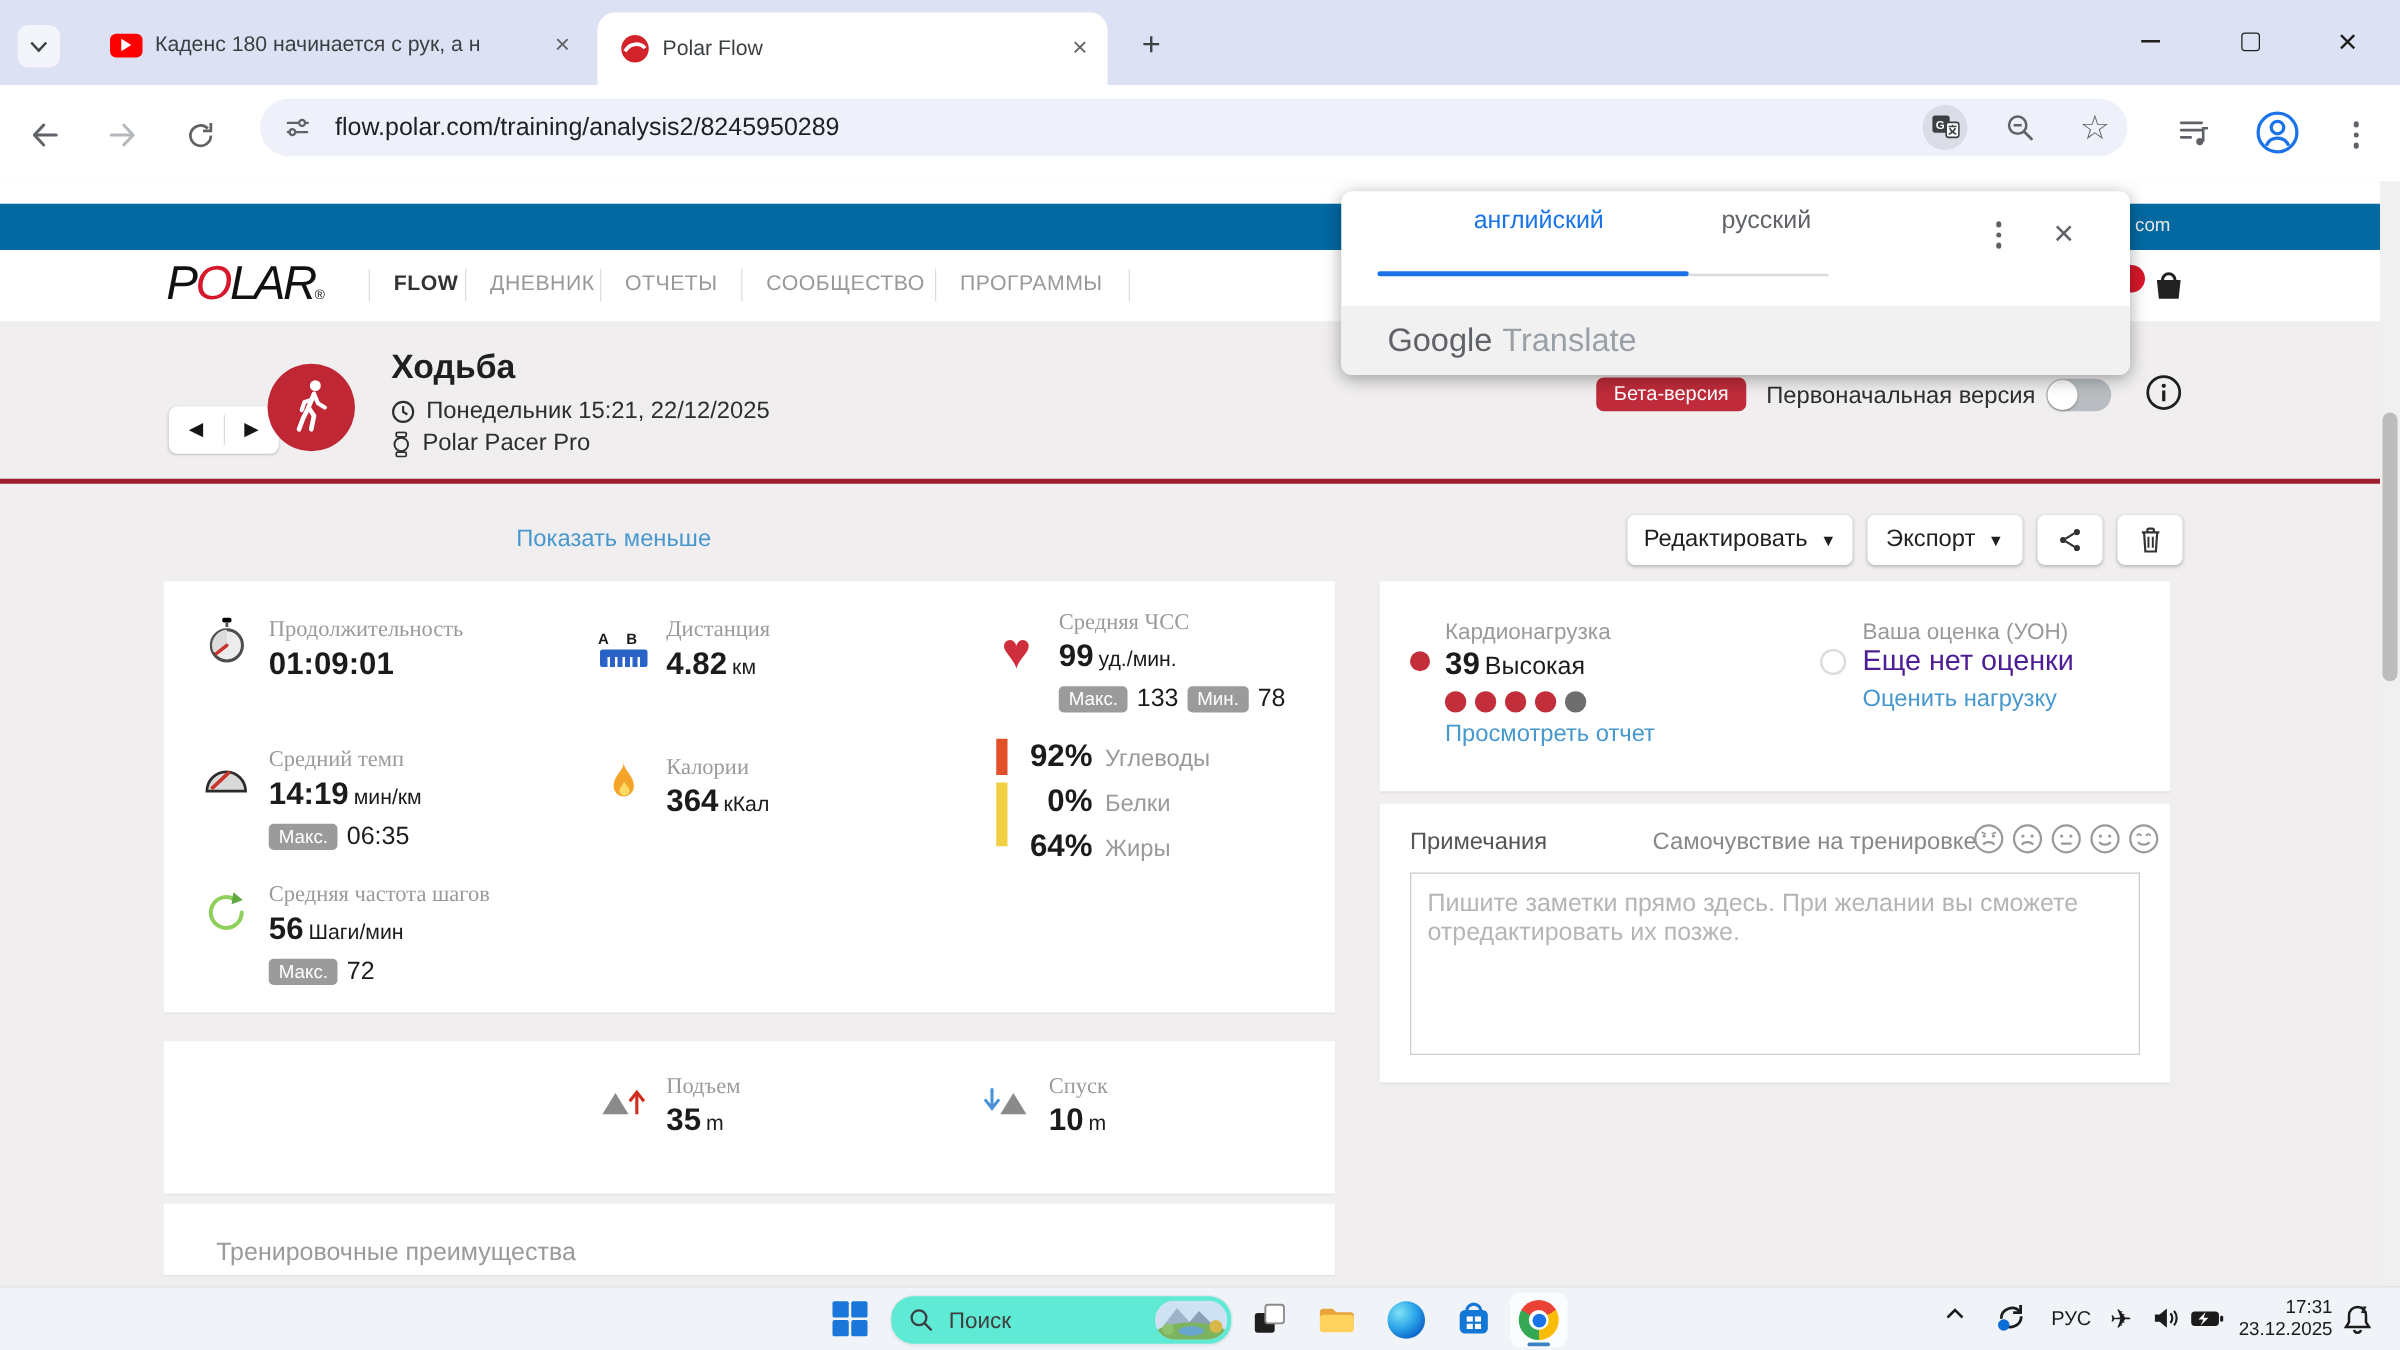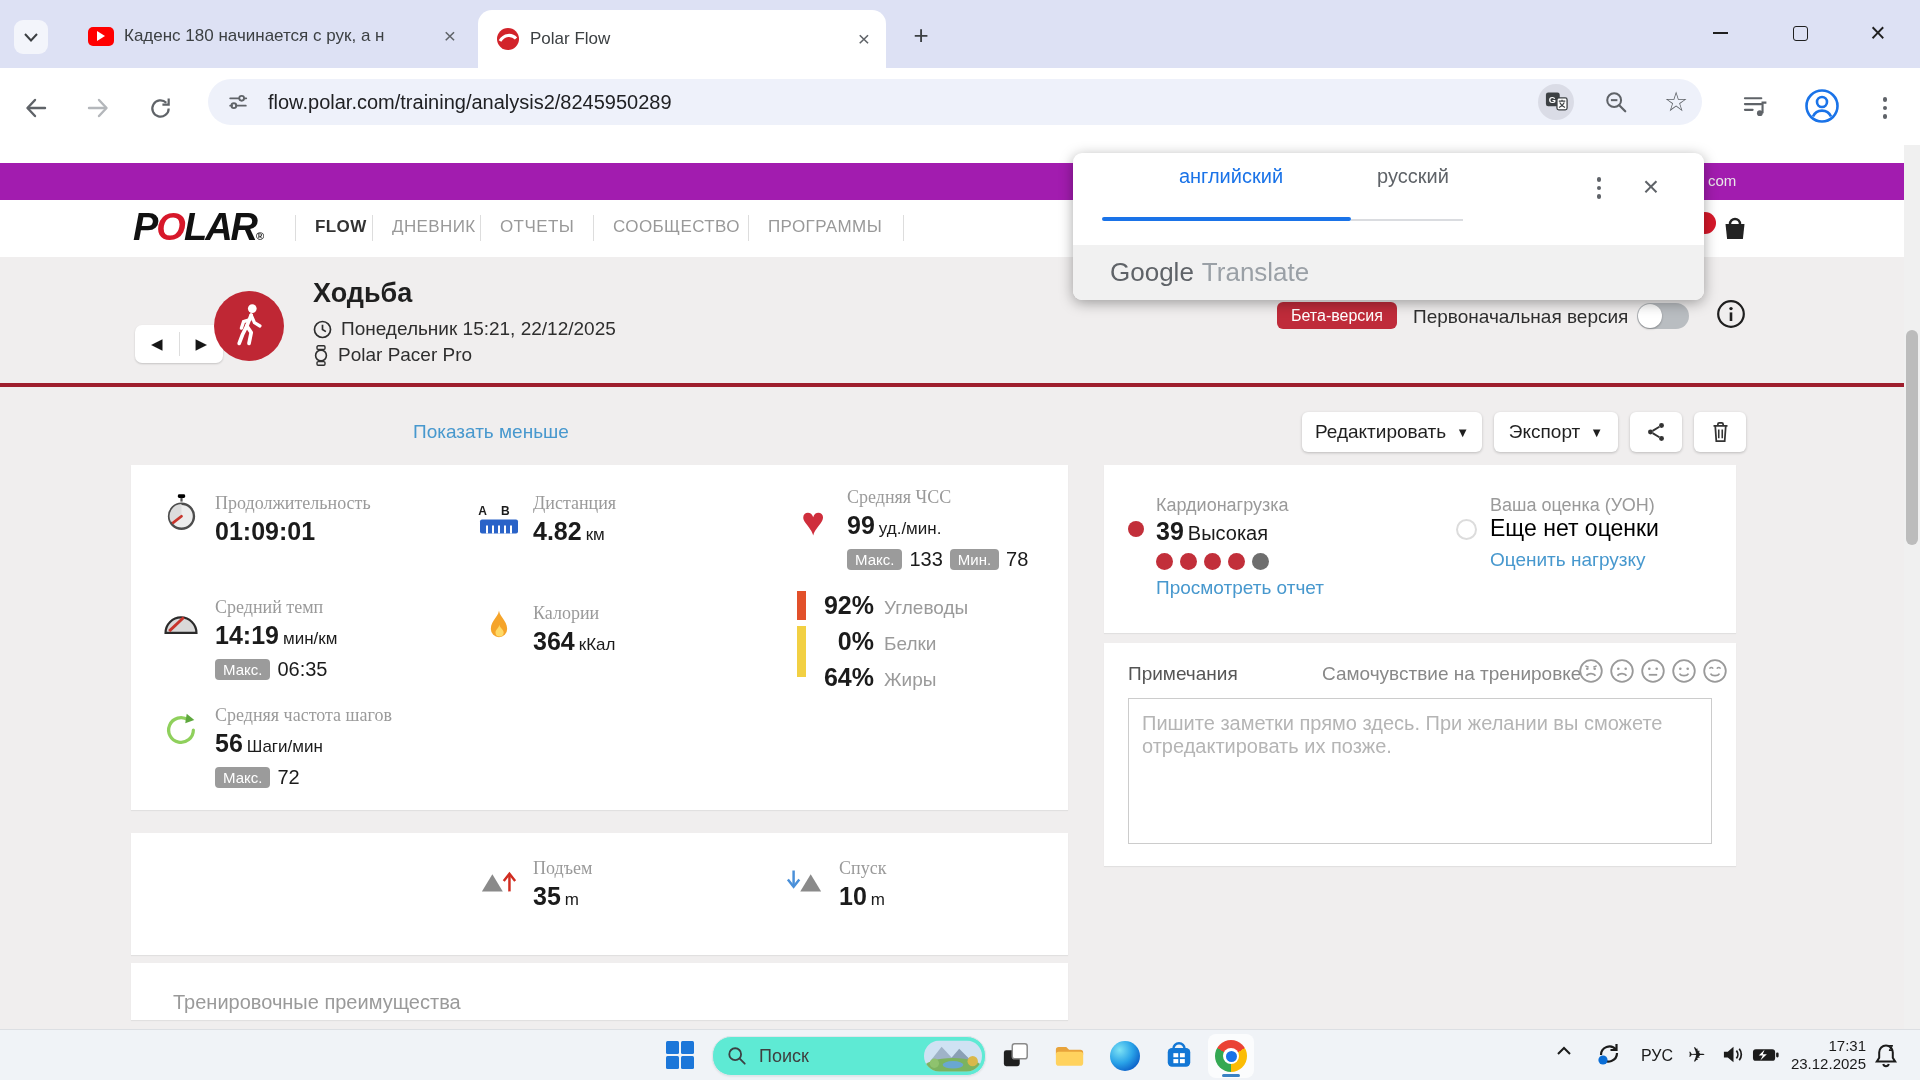--- a/index.html
+++ b/index.html
@@ -25,24 +25,24 @@
   .toolbar{position:absolute;left:0;top:68px;width:1920px;height:77px;background:#fff;border-bottom:1px solid #e4e6ef;}
   .nav-ico{position:absolute;top:88px;width:40px;height:40px;display:flex;align-items:center;justify-content:center;cursor:pointer;}
   .urlbar{position:absolute;left:208px;top:79px;width:1494px;height:46px;border-radius:23px;background:#eef1fa;display:flex;align-items:center;text-align:right;}
   .url-text{position:absolute;left:60px;top:0;height:46px;line-height:46px;font-size:20px;color:#202124;white-space:nowrap;}
   .pill-ico{position:absolute;top:5px;width:36px;height:36px;display:flex;align-items:center;justify-content:center;cursor:pointer;border-radius:50%;}
   .translate-ico-wrap{left:1330px;background:#dadce6;}
   .star-glyph{font-size:27px;color:#5f6368;line-height:1;}
 
   
   .page-white-strip{position:absolute;left:0;top:145px;width:1920px;height:18px;background:#fff;}
-  .black-bar{position:absolute;left:0;top:163px;width:1920px;height:37px;background:#a21caf;color:#e9e9e9;}
+  .black-bar{position:absolute;left:0;top:163px;width:1920px;height:37px;background:#0369a1;color:#e9e9e9;}
   .acct-frag{position:absolute;left:1708px;top:9px;font-size:15px;}
   .polar-nav{position:absolute;left:0;top:200px;width:1920px;height:57px;background:#fff;}
-  .polar-logo{position:absolute;left:133px;top:6px;font-size:38px;font-weight:700;font-style:italic;letter-spacing:-2px;color:#111;cursor:pointer;}
+  .polar-logo{position:absolute;left:133px;top:6px;font-size:38px;font-weight:400;font-style:italic;letter-spacing:-2px;color:#111;cursor:pointer;}
   .polar-logo .o-red{color:#d7182a;}
   .polar-logo .reg{font-size:11px;font-style:normal;letter-spacing:0;vertical-align:baseline;}
   .pnav-item{position:absolute;top:17px;font-size:17px;color:#999;letter-spacing:.4px;cursor:pointer;white-space:nowrap;}
   .pnav-item.active{color:#333;font-weight:bold;}
   .pnav-div{position:absolute;top:15px;width:1px;height:26px;background:#ddd;}
   .nav-red-dot{position:absolute;left:1694px;top:212px;width:22px;height:22px;border-radius:50%;background:#d7182a;}
   .nav-bag{position:absolute;left:1722px;top:215px;cursor:pointer;}
 
   .gray-bg{position:absolute;left:0;top:257px;width:1920px;height:772px;background:#f0eeee;}
   .red-divider{position:absolute;left:0;top:383px;width:1920px;height:4px;background:#9e1e2d;}
@@ -90,21 +90,21 @@
   .cl-bullet{position:absolute;left:24px;top:56px;width:16px;height:16px;border-radius:50%;background:#c22f3a;}
   .cl-label{position:absolute;left:52px;top:30px;font-size:18px;color:#9a9a9a;}
   .cl-valrow{position:absolute;left:52px;top:52px;font-size:25px;font-weight:bold;color:#1b1b1b;}
   .cl-level{font-size:20px;font-weight:normal;margin-left:4px;}
   .cl-dots{position:absolute;left:52px;top:88px;display:flex;gap:7px;}
   .cl-dot{width:17px;height:17px;border-radius:50%;background:#6e6e6e;}
   .cl-dot.filled{background:#c22f3a;}
   .cl-link{position:absolute;left:52px;top:112px;font-size:19px;color:#4798ce;cursor:pointer;}
   .rt-circle{position:absolute;left:352px;top:54px;width:17px;height:17px;border-radius:50%;border:2px solid #dcdcdc;background:#fff;}
   .rt-label{position:absolute;left:386px;top:30px;font-size:18px;color:#9a9a9a;}
-  .rt-empty{position:absolute;left:386px;top:50px;font-size:23px;color:#000000;}
+  .rt-empty{position:absolute;left:386px;top:50px;font-size:23px;color:#4c1d95;}
   .rt-link{position:absolute;left:386px;top:84px;font-size:19px;color:#4798ce;cursor:pointer;}
 
   
   .notes-label{position:absolute;left:24px;top:20px;font-size:19px;color:#555;}
   .feel-label{position:absolute;left:218px;top:20px;font-size:19px;color:#888;}
   .faces{position:absolute;left:474px;top:15px;display:flex;gap:5px;}
   .notes-area{position:absolute;left:24px;top:55px;width:556px;height:118px;border:1px solid #ccc;background:#fff;resize:none;font-family:"Liberation Sans",sans-serif;font-size:20px;color:#333;padding:13px;}
   .notes-area::placeholder{color:#b5b5b5;}
 
   

